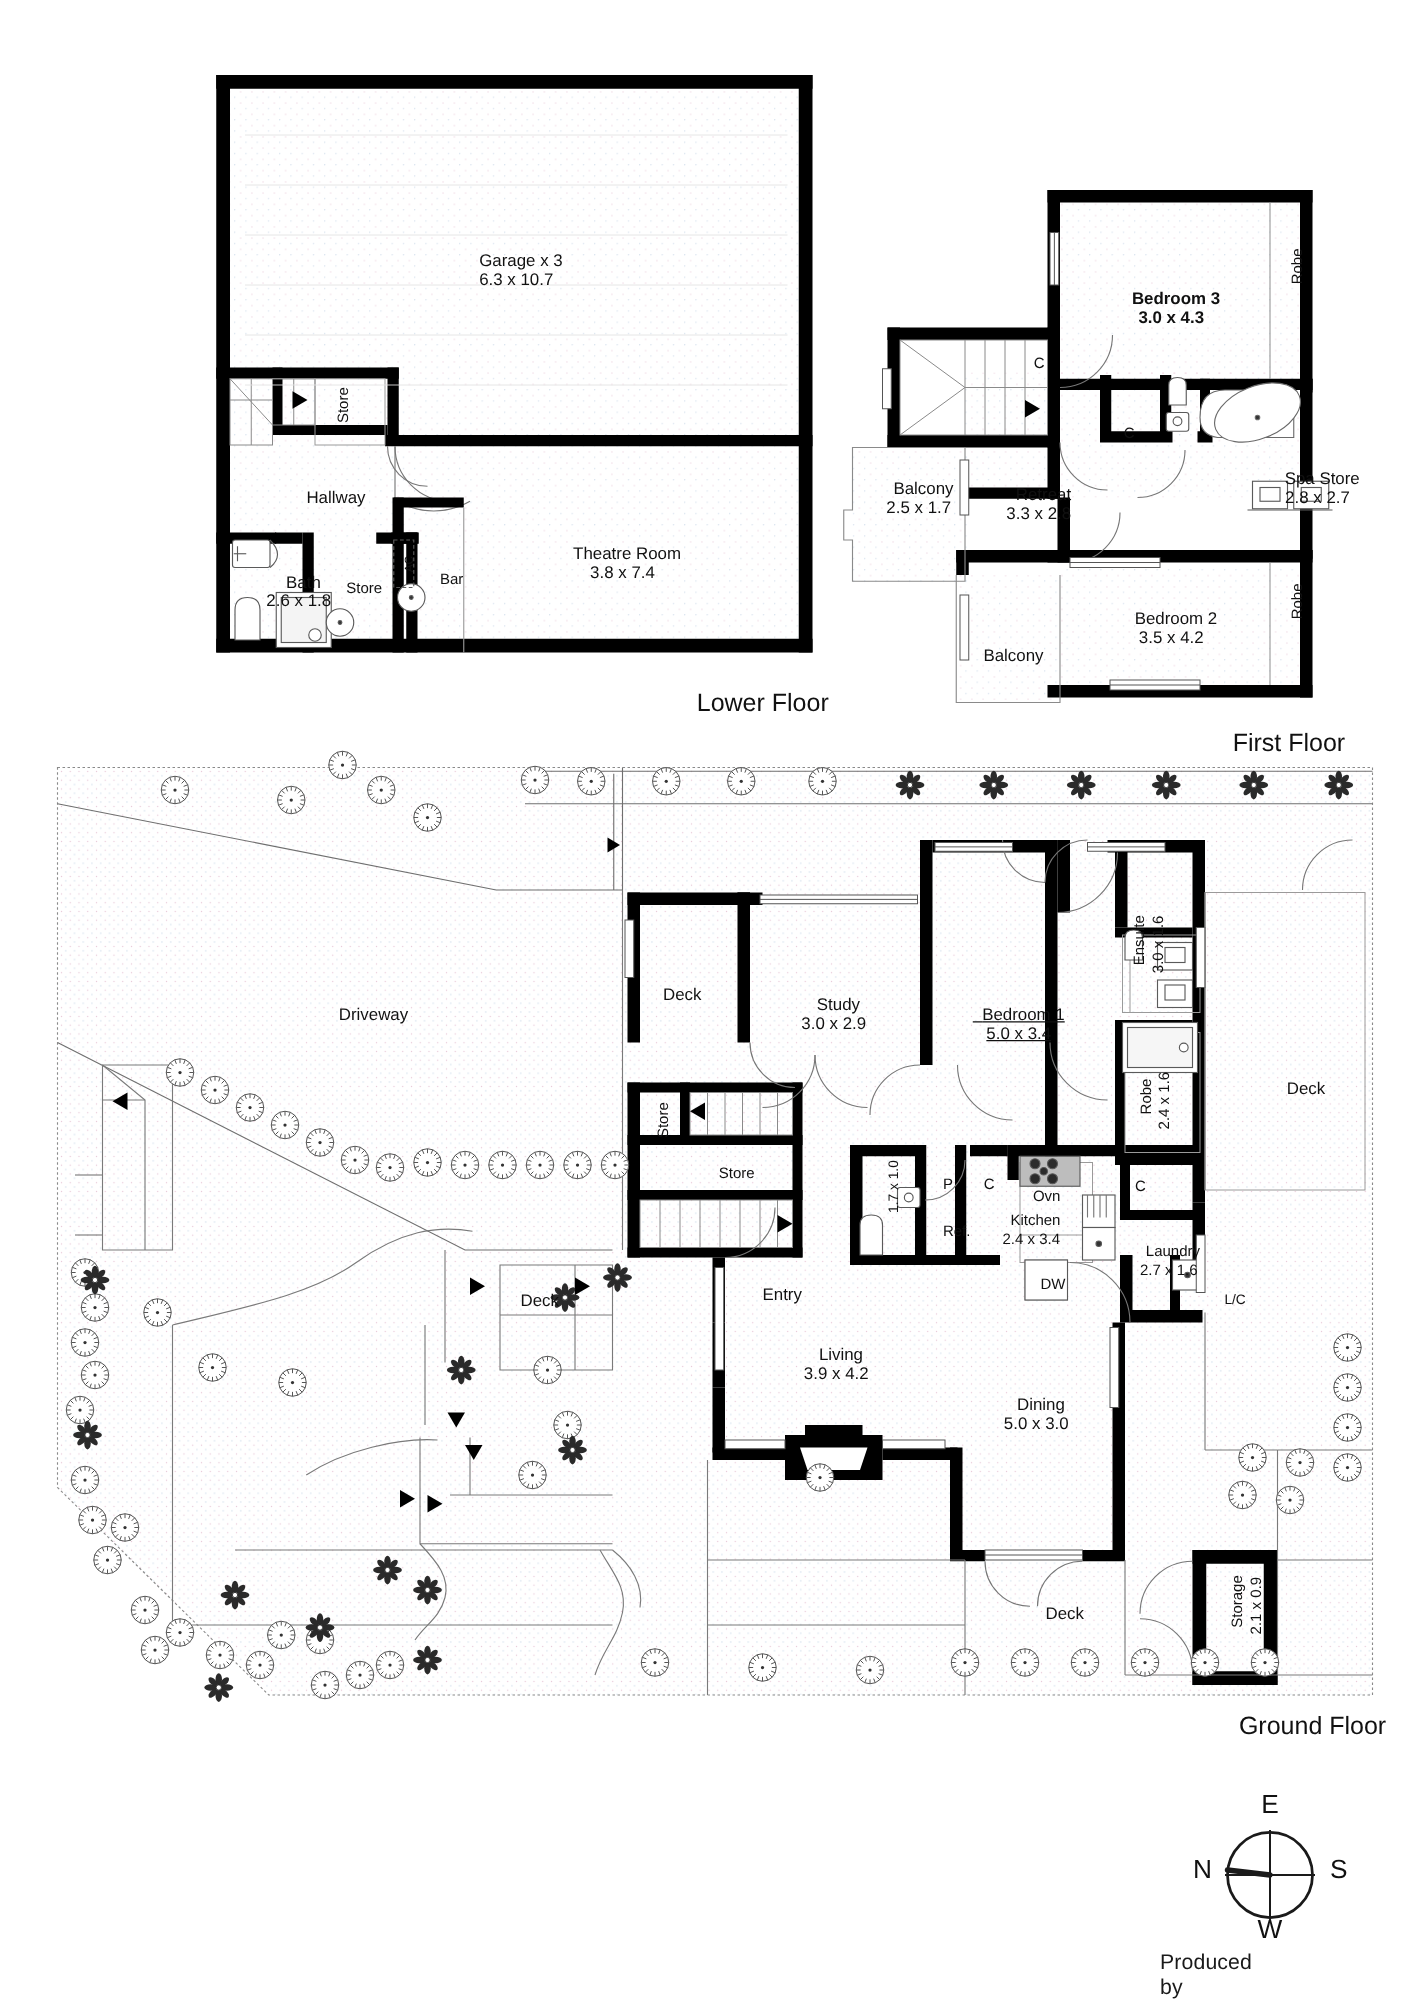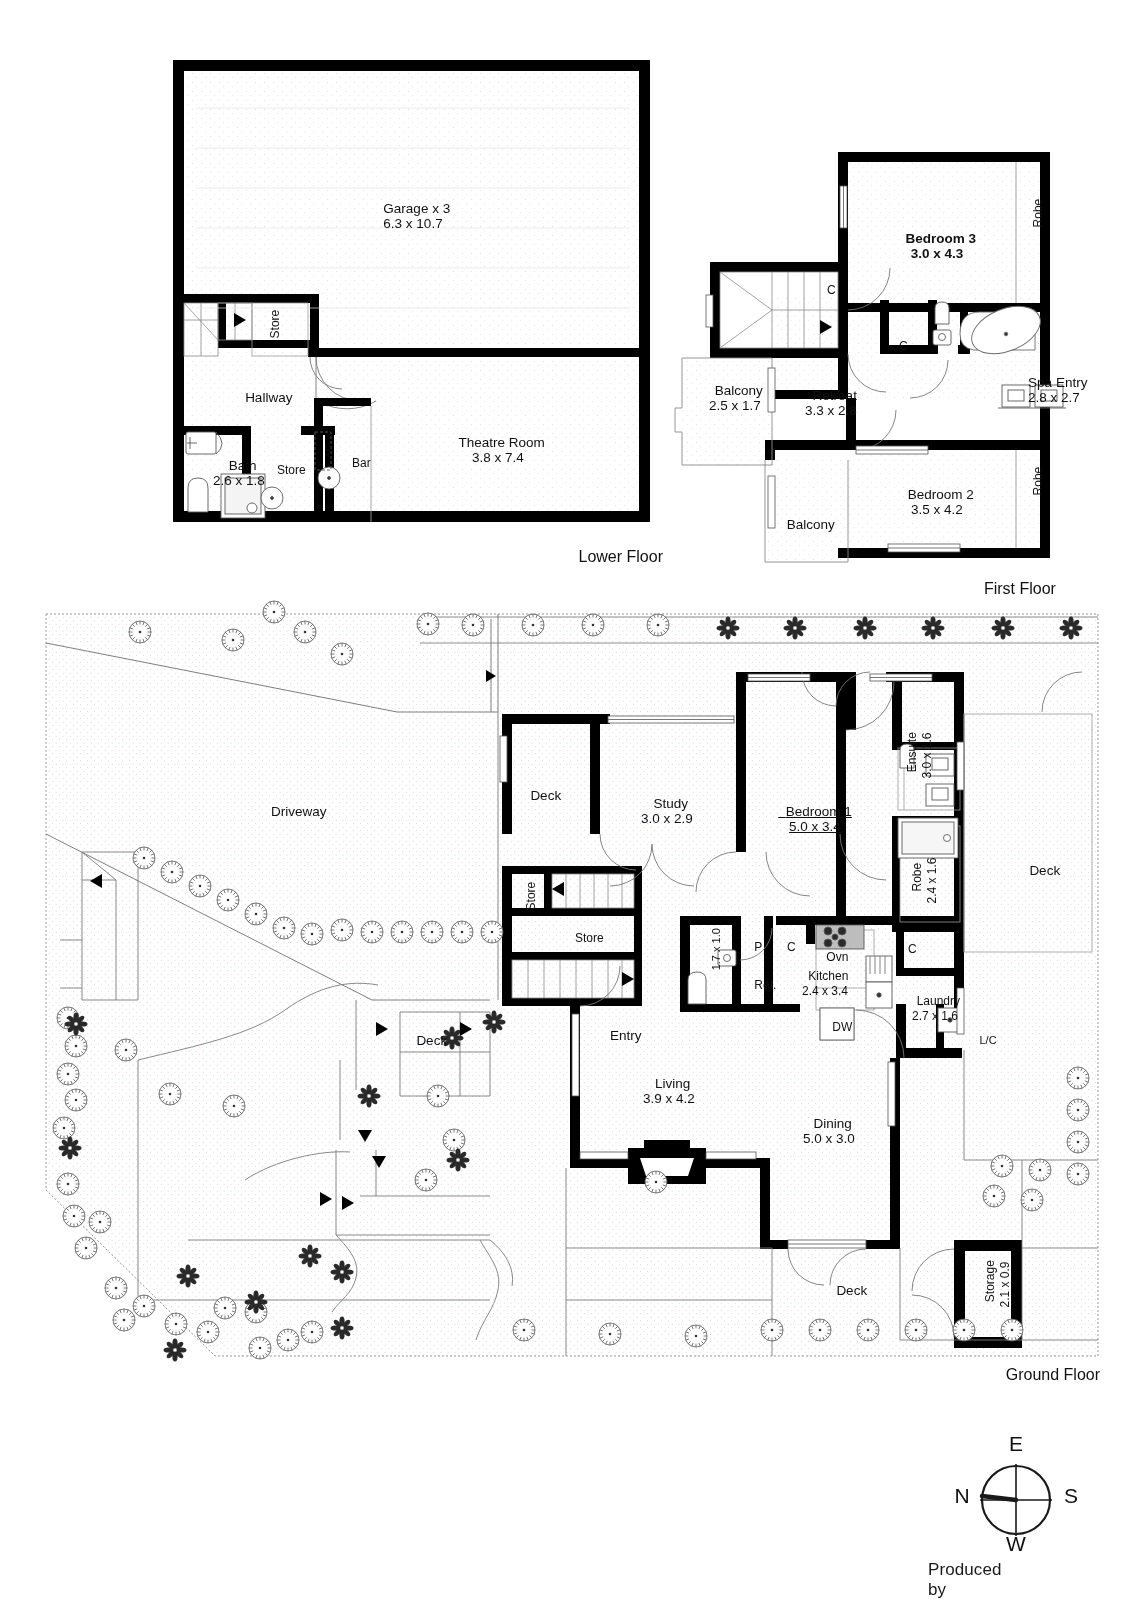--- a/index.html
+++ b/index.html
@@ -10,21 +10,21 @@
   }
   .stage{position:absolute;left:0;top:0;width:1002px;height:1600px;margin-left:20px;}
   svg.plan{position:absolute;left:0;top:0;width:1131px;height:1600px;display:block;}
   
   .lbl{position:absolute;text-align:center;line-height:1.12;white-space:pre;
        font-family:"Liberation Sans", sans-serif;color:#111;}
   .lbl.r{font-size:13.5px;}
   .lbl.s{font-size:12px;}
   .lbl.xs{font-size:11px;}
   .lbl.xxs{font-size:9.5px;}
-  .lbl.floor{font-size:16px;font-weight:400;}
+  .lbl.floor{font-size:20px;font-weight:400;}
   .vert{transform:rotate(-90deg);transform-origin:50% 50%;}
   .brand{position:absolute;font-size:17px;letter-spacing:.1px;}
   .brand b{font-weight:700;letter-spacing:.4px;}
   .compass{position:absolute;}
 </style>
 </head>
 <body>
 
 <div class="stage">
 
@@ -620,21 +620,21 @@
 <div class="lbl r" style="left:857px;top:216px;width:120px;font-weight:bold;">
   <span>Bedroom 3</span><br><span>3.0 x 4.3</span>
 </div>
 <div class="lbl r" style="left:857px;top:472px;width:120px;">
   <span>Bedroom 2</span><br><span>3.5 x 4.2</span>
 </div>
 <div class="lbl r" style="left:756px;top:373px;width:110px;">
   <span>Retreat</span><br><span>3.3 x 2.8</span>
 </div>
 <div class="lbl r" style="left:982px;top:360px;width:104px;">
-  <span>Spa Entry</span><br><span>2.8 x 2.7</span>
+  <span>Spa Store</span><br><span>2.8 x 2.7</span>
 </div>
 <div class="lbl r" style="left:667px;top:368px;width:96px;">
   <span>Balcony</span><br><span>2.5 x 1.7</span>
 </div>
 <div class="lbl r" style="left:743px;top:502px;width:88px;">
   <span>Balcony</span>
 </div>
 <div class="lbl s vert" style="left:984px;top:203px;width:56px;">
   <span>Robe</span>
 </div>

